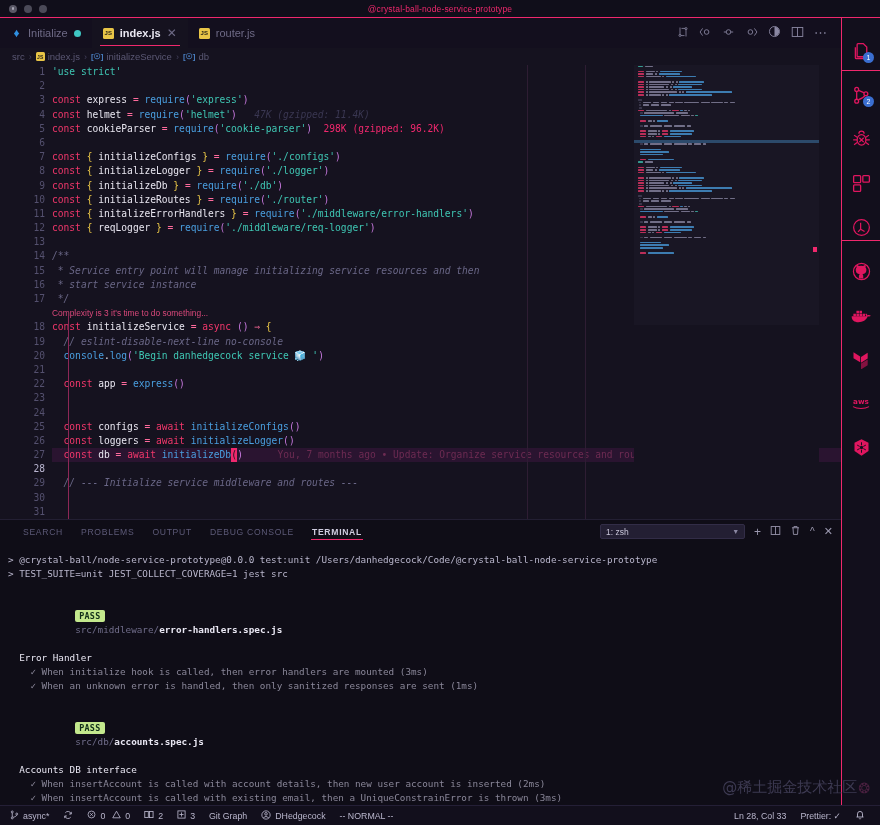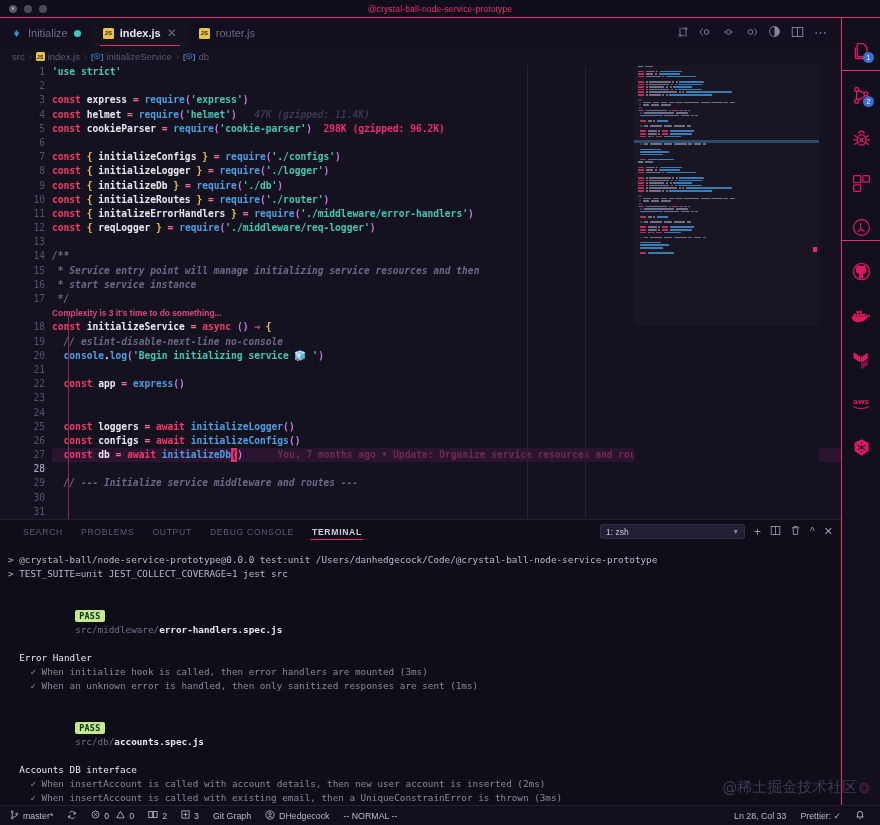--- a/index.html
+++ b/index.html
@@ -48,21 +48,21 @@
   .breadcrumb { height:17px; flex:0 0 17px; display:flex; align-items:center; gap:4px;
                 padding-left:12px; font-size:9.5px; color:#5b5874; background:#15121f; }
   .crumb { display:flex; align-items:center; gap:3px; }
   .sep { color:#45425c; font-size:9px; }
   .sym { color:#4a7fc1; font-size:8px; font-weight:700; }
 
   
   .editor { flex:1 1 auto; position:relative; background:#15121f; overflow:hidden; display:flex; }
   .glyphs { width:22px; flex:0 0 22px; position:relative; }
   .gutter { width:30px; flex:0 0 30px; text-align:right; padding-right:7px; }
-  .codearea { flex:1 1 auto; position:relative; min-width:0;font-weight:bold; }
+  .codearea { flex:1 1 auto; position:relative; min-width:0; }
   .gutter, .codearea { font-family:"DejaVu Sans Mono", monospace; font-size:9.6px; }
   .ln { height:14.2px; line-height:14.2px; color:#54506e; }
   .ln.cur { color:#b9b5d0; }
   .cl { height:14.2px; line-height:14.2px; white-space:pre; color:#d6d3e6; }
   .cl.hl { background:#2a1430; }
 
   
   .k   { color:#f2376b; }   
   .fn  { color:#e8e6f0; }   
   .op  { color:#ff6b9d; }   
@@ -301,27 +301,27 @@
           <div class="cl"><span class="k">const</span> <span class="brc">{</span> <span class="fn">initalizeErrorHandlers</span> <span class="brc">}</span> <span class="op">=</span> <span class="call">require</span><span class="par">(</span><span class="str">'./middleware/error-handlers'</span><span class="par">)</span></div>
           <div class="cl"><span class="k">const</span> <span class="brc">{</span> <span class="fn">reqLogger</span> <span class="brc">}</span> <span class="op">=</span> <span class="call">require</span><span class="par">(</span><span class="str">'./middleware/req-logger'</span><span class="par">)</span></div>
           <div class="cl"> </div>
           <div class="cl"><span class="cmt">/**</span></div>
           <div class="cl"><span class="cmt"> * Service entry point will manage initializing service resources and then</span></div>
           <div class="cl"><span class="cmt"> * start service instance</span></div>
           <div class="cl"><span class="cmt"> */</span></div>
           <div class="cl"><span class="complex">Complexity is 3 it's time to do something...</span></div>
           <div class="cl"><span class="k">const</span> <span class="fn">initializeService</span> <span class="op">=</span> <span class="k">async</span> <span class="par">()</span> <span class="op">⇒</span> <span class="brc">{</span></div>
           <div class="cl">  <span class="cmt">// eslint-disable-next-line no-console</span></div>
-          <div class="cl">  <span class="call">console</span><span class="fn">.</span><span class="call">log</span><span class="par">(</span><span class="str">'Begin initializing service 🧊 '</span><span class="par">)</span></div>
+          <div class="cl">  <span class="call">console</span><span class="fn">.</span><span class="call">log</span><span class="par">(</span><span class="str">'Begin danhedgecock service 🧊 '</span><span class="par">)</span></div>
           <div class="cl"> </div>
           <div class="cl">  <span class="k">const</span> <span class="fn">app</span> <span class="op">=</span> <span class="call">express</span><span class="par">()</span></div>
           <div class="cl"> </div>
           <div class="cl"> </div>
+          <div class="cl">  <span class="k">const</span> <span class="fn">configs</span> <span class="op">=</span> <span class="k">await</span> <span class="call">initializeConfigs</span><span class="par">()</span></div>
           <div class="cl">  <span class="k">const</span> <span class="fn">loggers</span> <span class="op">=</span> <span class="k">await</span> <span class="call">initializeLogger</span><span class="par">()</span></div>
-          <div class="cl">  <span class="k">const</span> <span class="fn">configs</span> <span class="op">=</span> <span class="k">await</span> <span class="call">initializeConfigs</span><span class="par">()</span></div>
           <div class="cl hl">  <span class="k">const</span> <span class="fn">db</span> <span class="op">=</span> <span class="k">await</span> <span class="call">initializeDb</span><span class="caret">(</span><span class="par">)</span>      <span class="blame">You, 7 months ago • Update: Organize service resources and routes</span></div>
           <div class="cl"> </div>
           <div class="cl">  <span class="cmt">// --- Initialize service middleware and routes ---</span></div>
           <div class="cl"> </div>
 
         </div>
 
         <div class="minimap">
           <div class="mm-slider"></div>
           <div class="mm-mark" style="top:182px;"></div>
@@ -846,21 +846,21 @@
   <div class="status">
     <div class="sgroup first">
       <span>
         <svg width="9" height="10" viewBox="0 0 12 13" fill="none" stroke="#b9b6cc" stroke-width="1.1">
           <circle cx="3" cy="2.4" r="1.3"></circle>
             <circle cx="3" cy="10.4" r="1.3"></circle>
             <circle cx="9" cy="5.2" r="1.3"></circle>
           <path d="M3 3.7v5.4M4.2 9.6C7.4 8.8 9 7.4 9 6.5"></path>
           </svg>
       </span>
-      <span>master*</span>
+      <span>async*</span>
     </div>
 
     <div class="sgroup">
       <span>
         <svg width="10" height="10" viewBox="0 0 13 13" fill="none" stroke="#b9b6cc" stroke-width="1.1">
           <path d="M10.5 5.2A4.2 4.2 0 0 0 3 3.6M2.5 7.8A4.2 4.2 0 0 0 10 9.4"></path>
           <path d="M10.8 2.4v2.9H8M2.2 10.6V7.7h2.8"></path>
           </svg>
       </span>
     </div>

